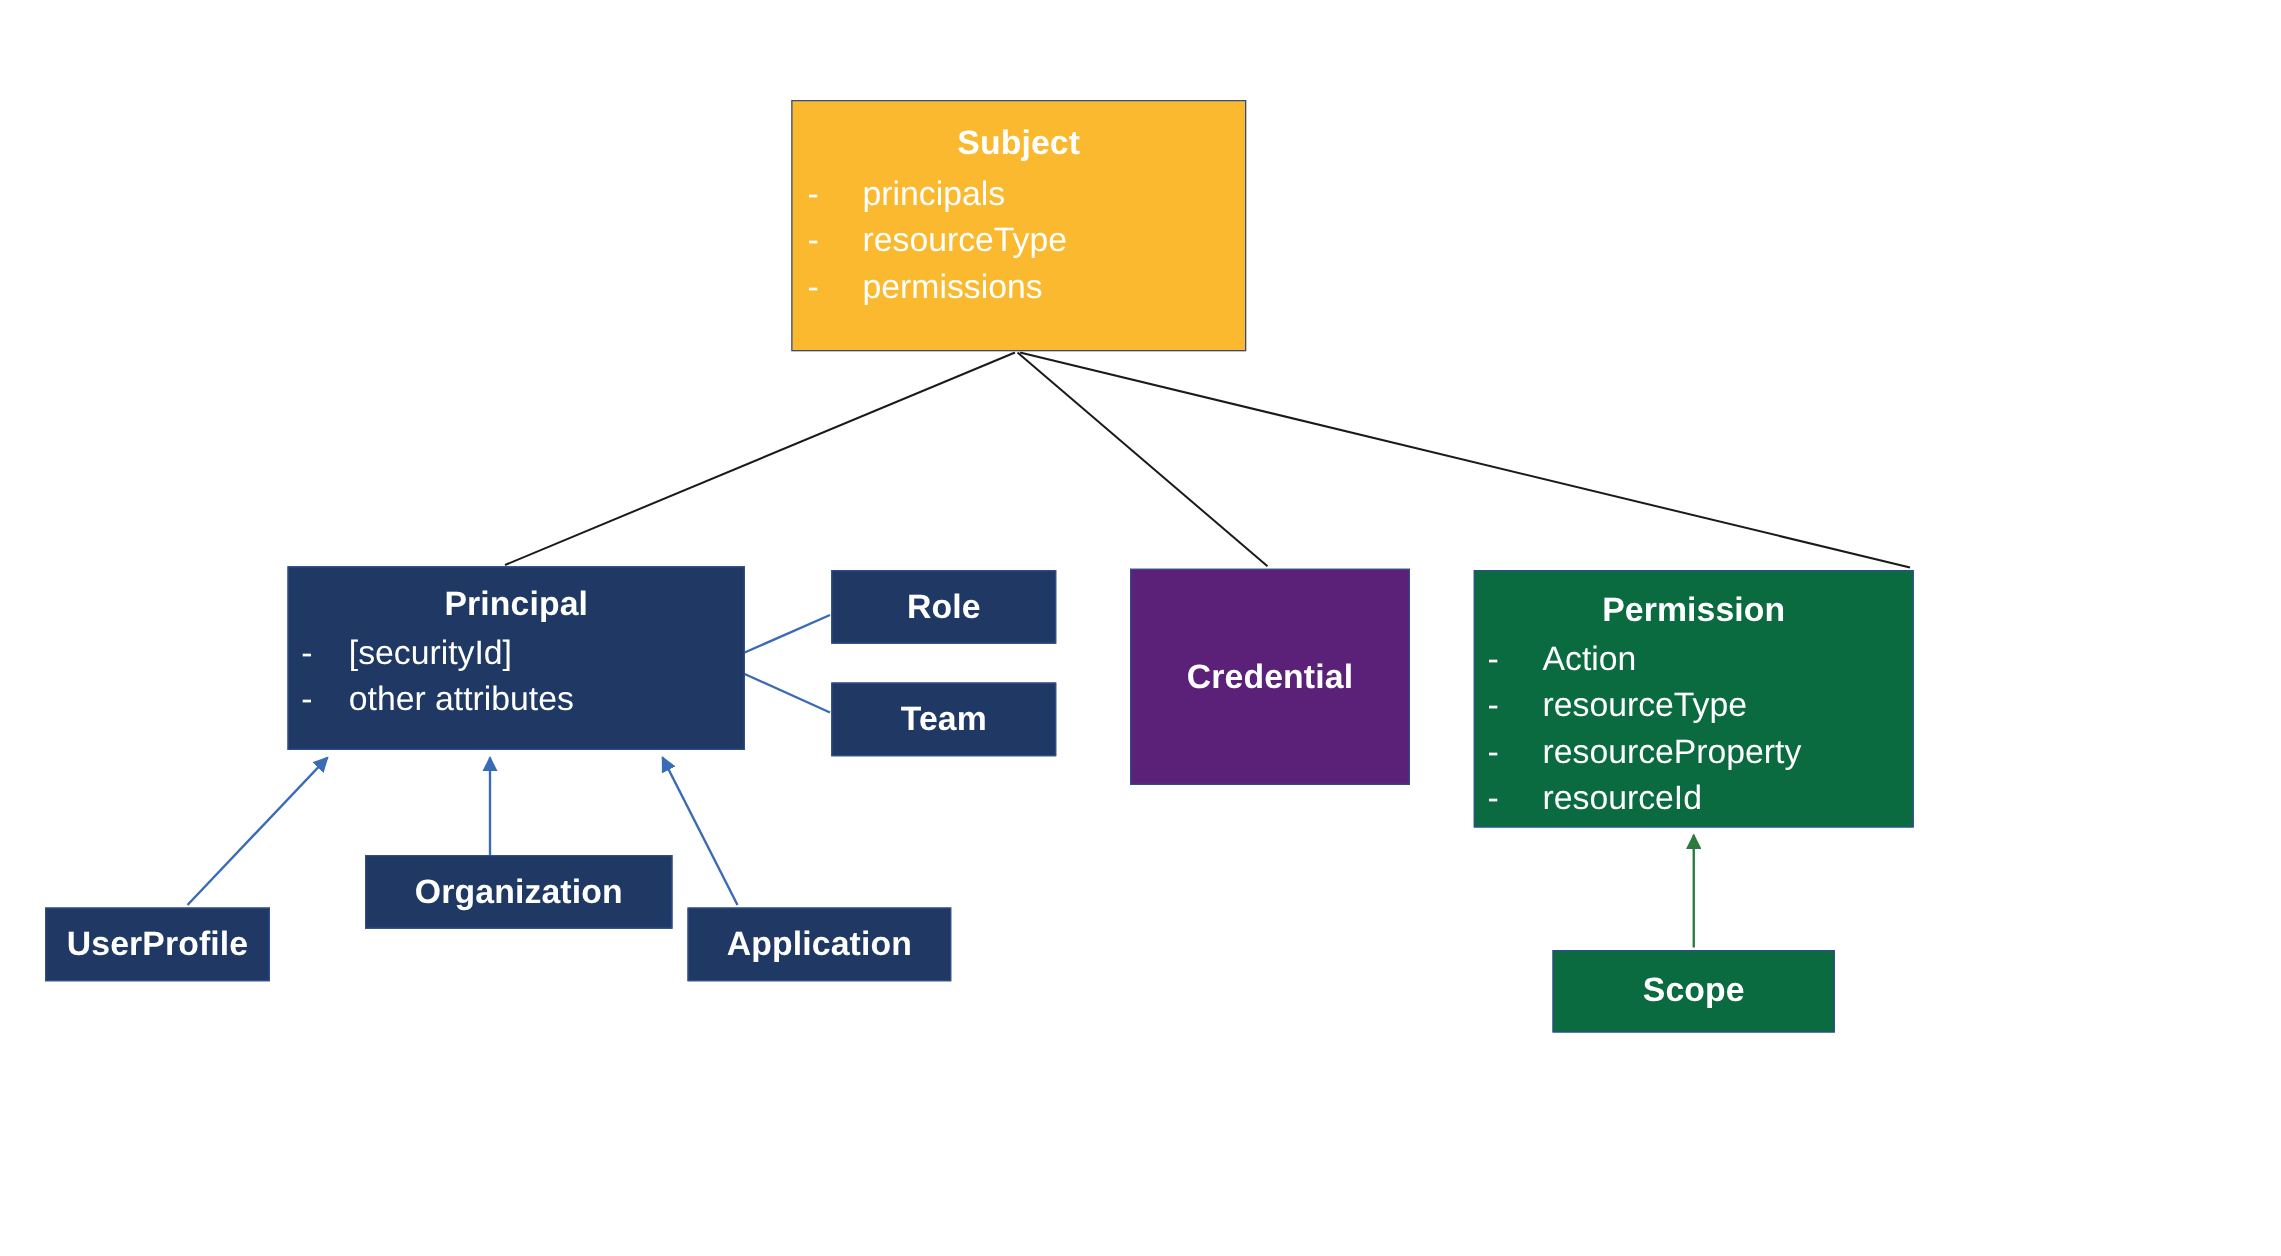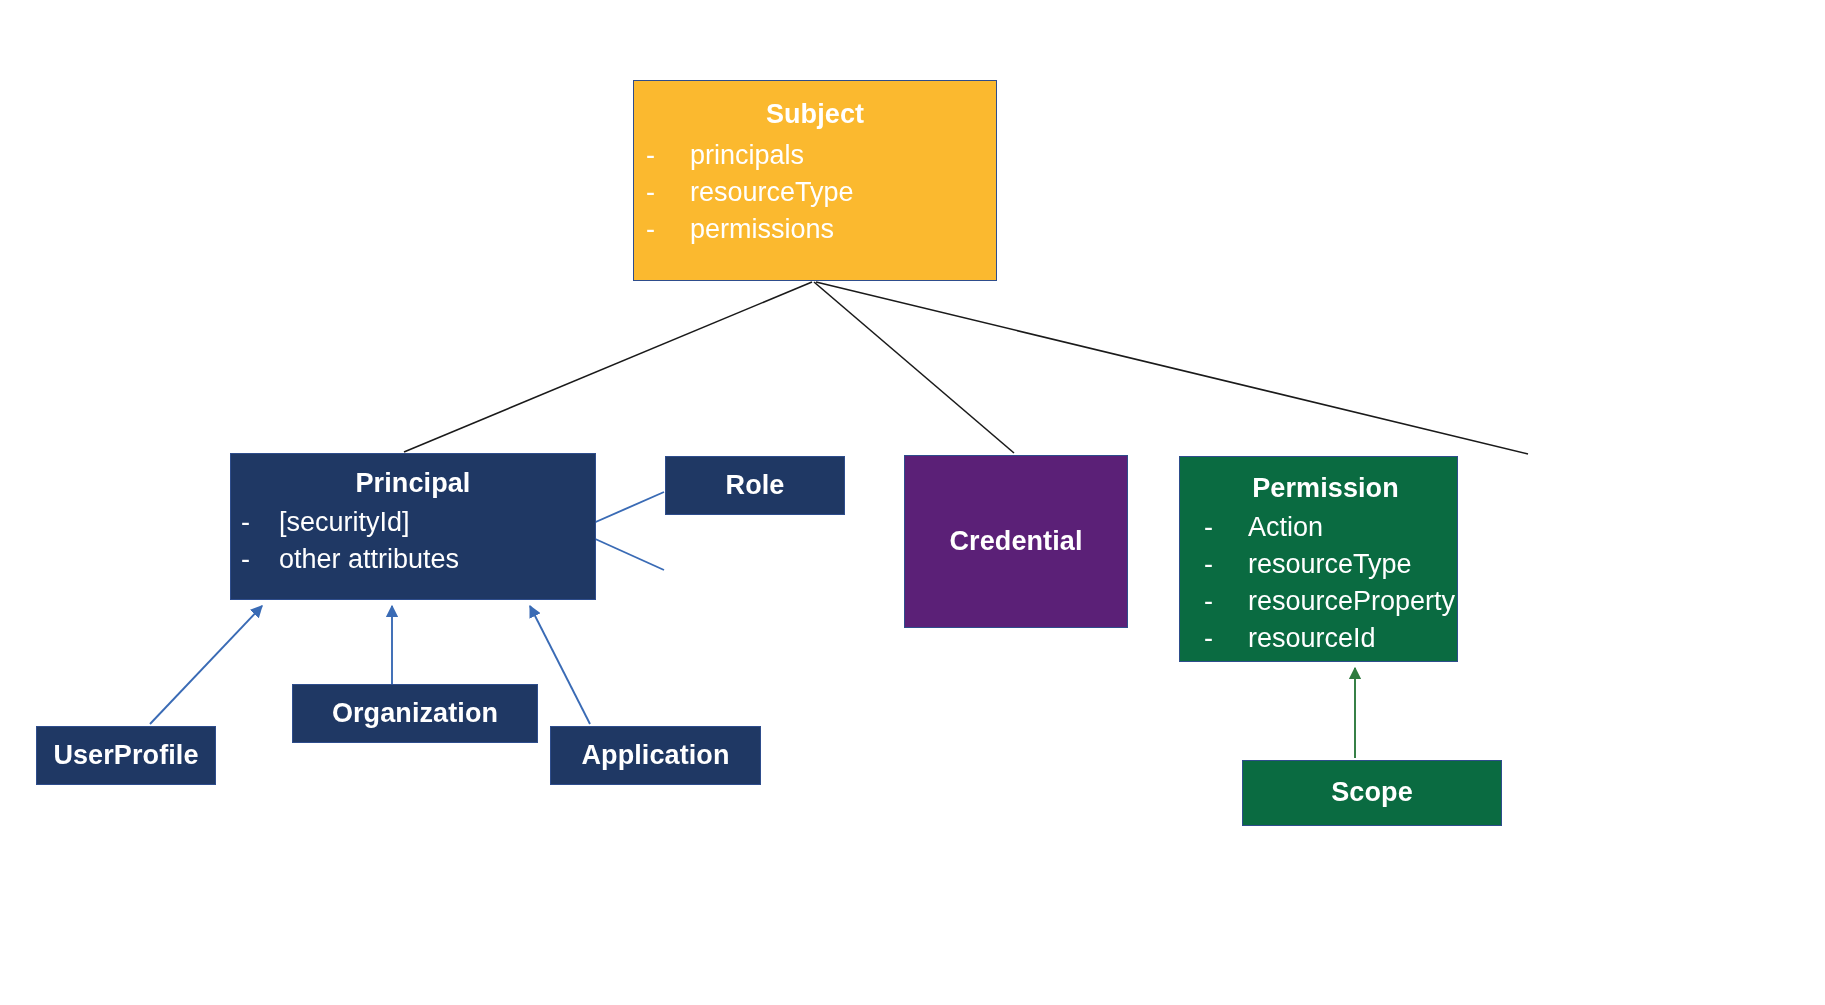--- a/index.html
+++ b/index.html
@@ -93,44 +93,44 @@
     left: 665px; top: 546px; width: 180px; height: 59px;
     background: #1F3864;
     justify-content: center; align-items: center;
   }
   .n-credential {
     left: 904px; top: 455px; width: 224px; height: 173px;
     background: #5B2077;
     justify-content: center; align-items: center;
   }
   .n-permission {
-    left: 1179px; top: 456px; width: 279px; height: 206px;
+    left: 1179px; top: 456px; width: 352px; height: 206px;
     background: #0A6B41;
-    padding: 14px 0 0 24px;
+    padding: 14px 0 0 10px;
   }
   .n-permission .title { margin-right: 10px; }
   .n-permission .attrs { margin-top: 2px; }
 
   .n-userprofile {
     left: 36px; top: 726px; width: 180px; height: 59px;
     background: #1F3864;
     justify-content: center; align-items: center;
   }
   .n-organization {
     left: 292px; top: 684px; width: 246px; height: 59px;
     background: #1F3864;
     justify-content: center; align-items: center;
   }
   .n-application {
     left: 550px; top: 726px; width: 211px; height: 59px;
     background: #1F3864;
     justify-content: center; align-items: center;
   }
   .n-scope {
-    left: 1242px; top: 760px; width: 260px; height: 66px;
+    left: 1242px; top: 760px; width: 226px; height: 66px;
     background: #0A6B41;
     justify-content: center; align-items: center;
   }
   .node.centered .title {
     font-size: 27px;
     margin: 0;
   }
 </style>
 </head>
 <body>
@@ -198,20 +198,23 @@
         <span class="dash">-</span>
         <span>other attributes</span>
       </li>
     </ul>
   </div>
 
   <div class="node n-role centered">
     <div class="title">Role</div>
   </div>
 
+  <div class="node n-team centered">
+    <div class="title">Team</div>
+  </div>
 
   <div class="node n-credential centered">
     <div class="title">Credential</div>
   </div>
 
   <div class="node n-permission">
     <div class="title">Permission</div>
     <ul class="attrs">
       <li>
         <span class="dash">-</span>

